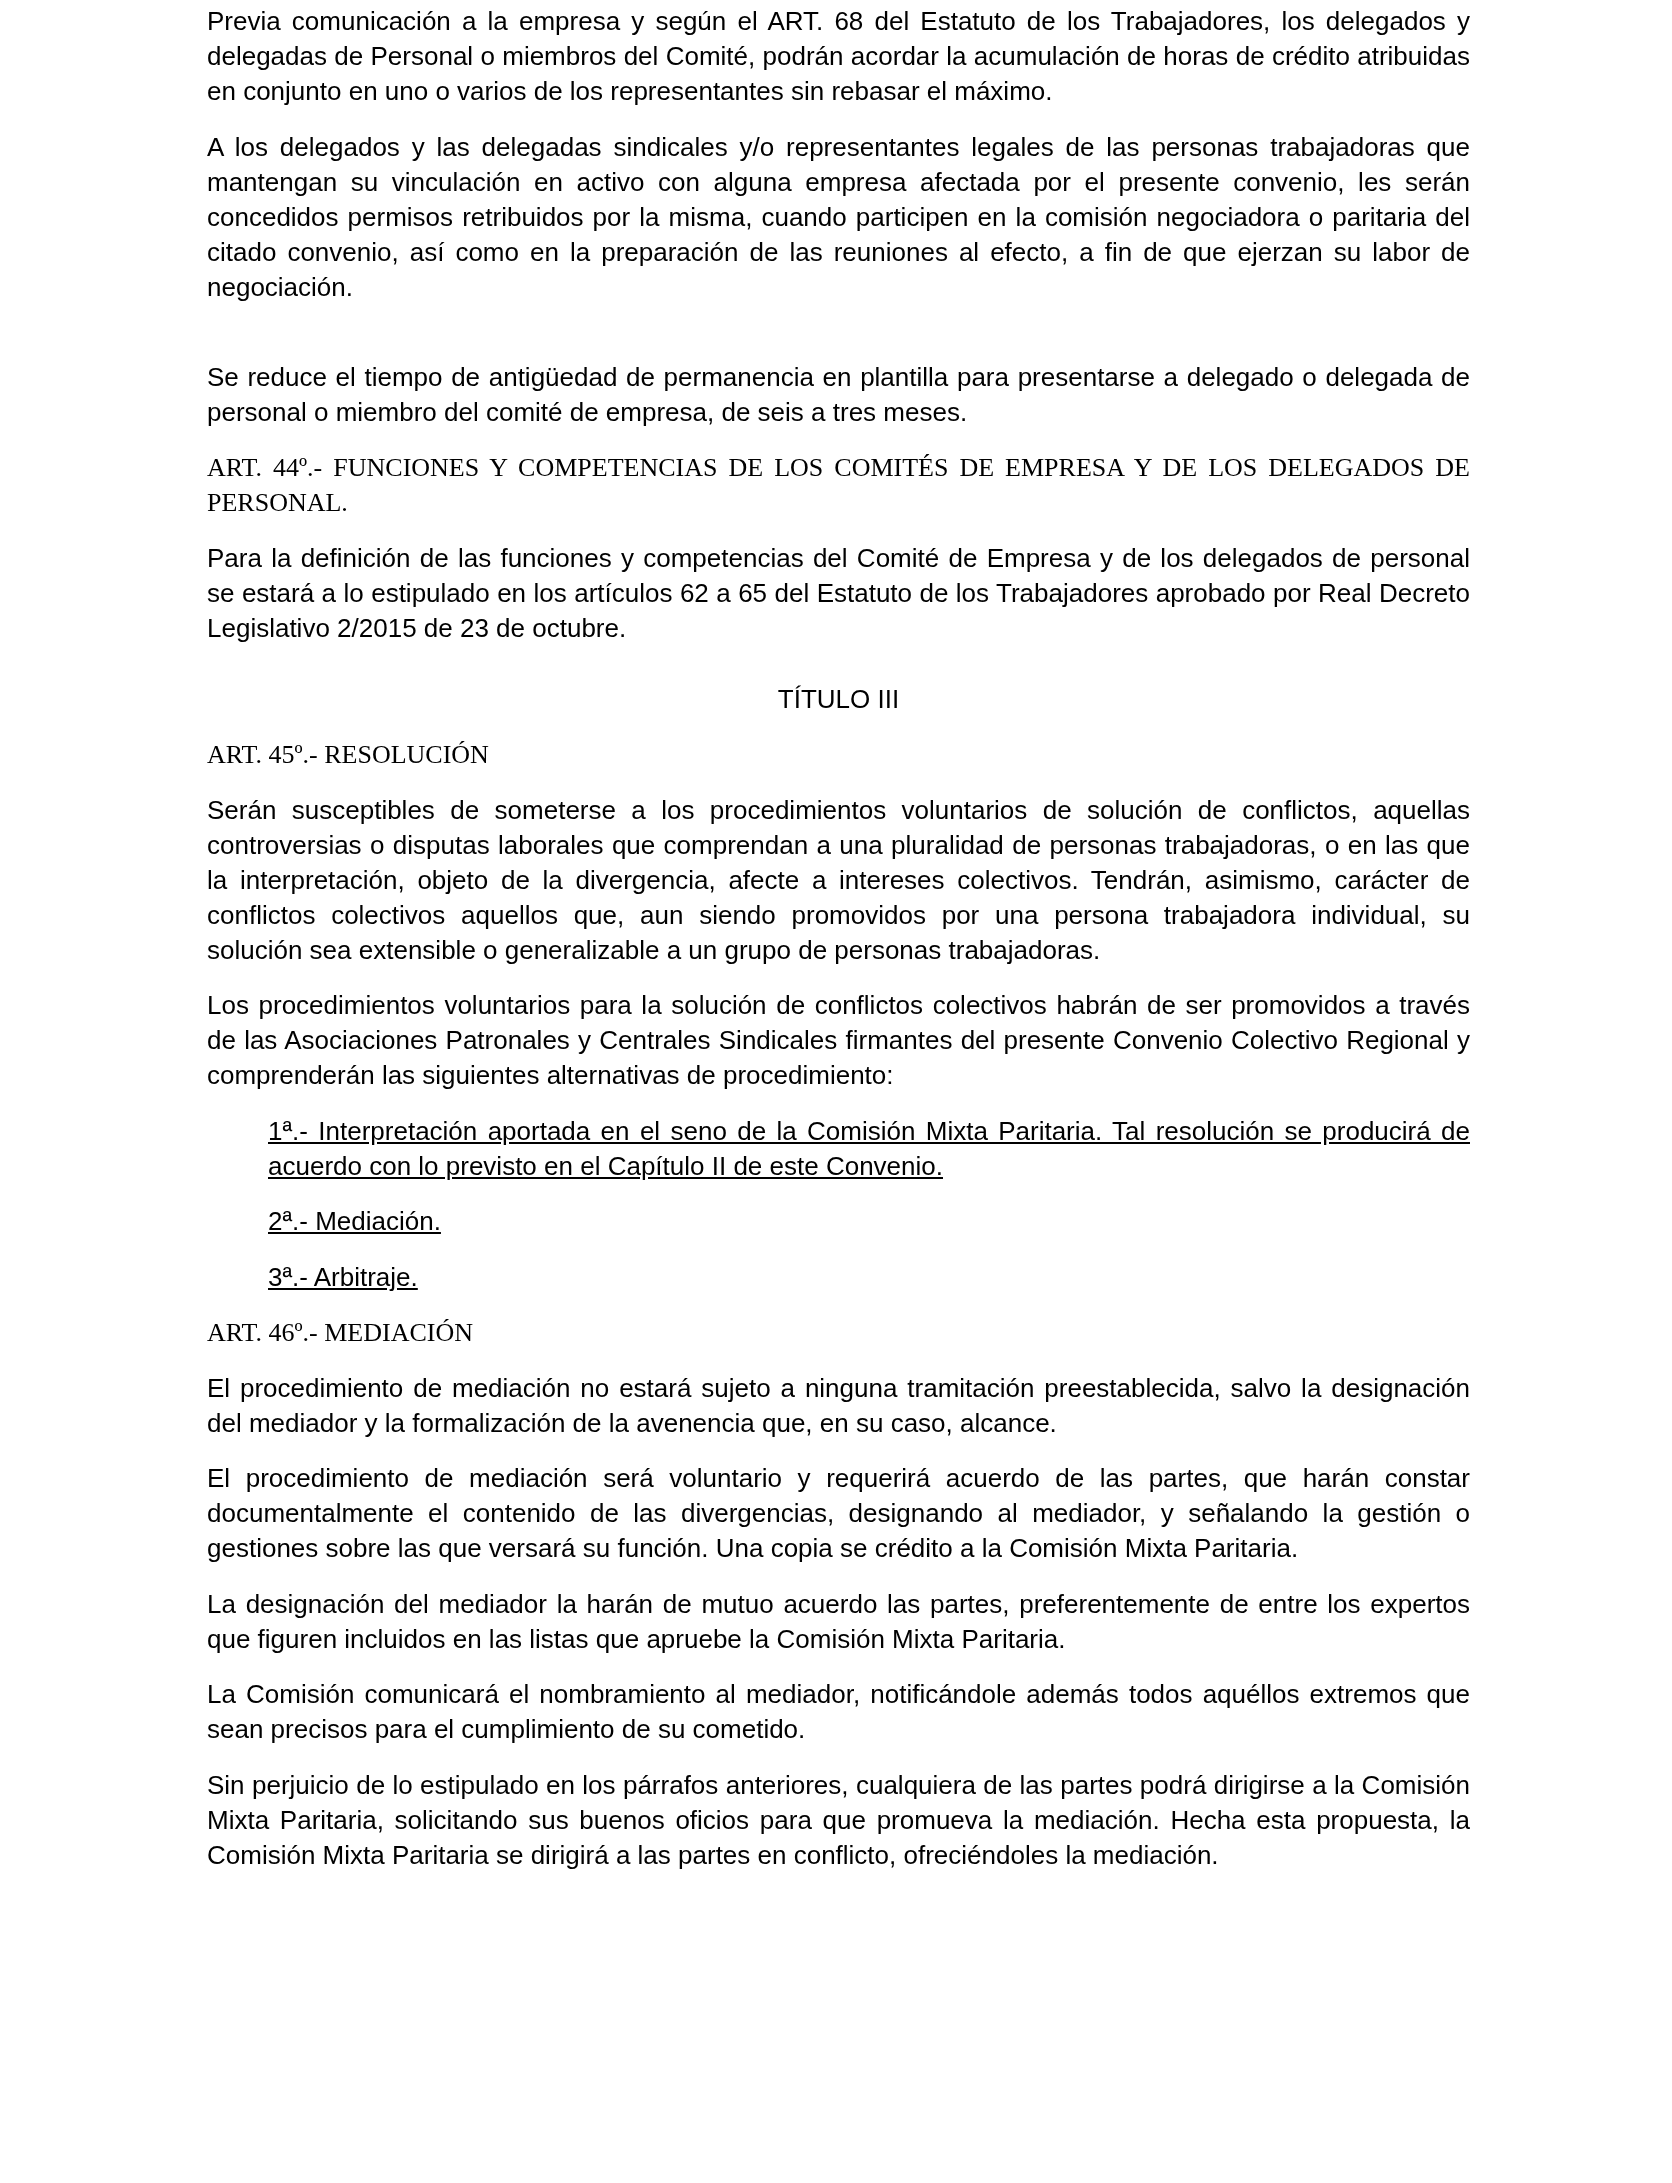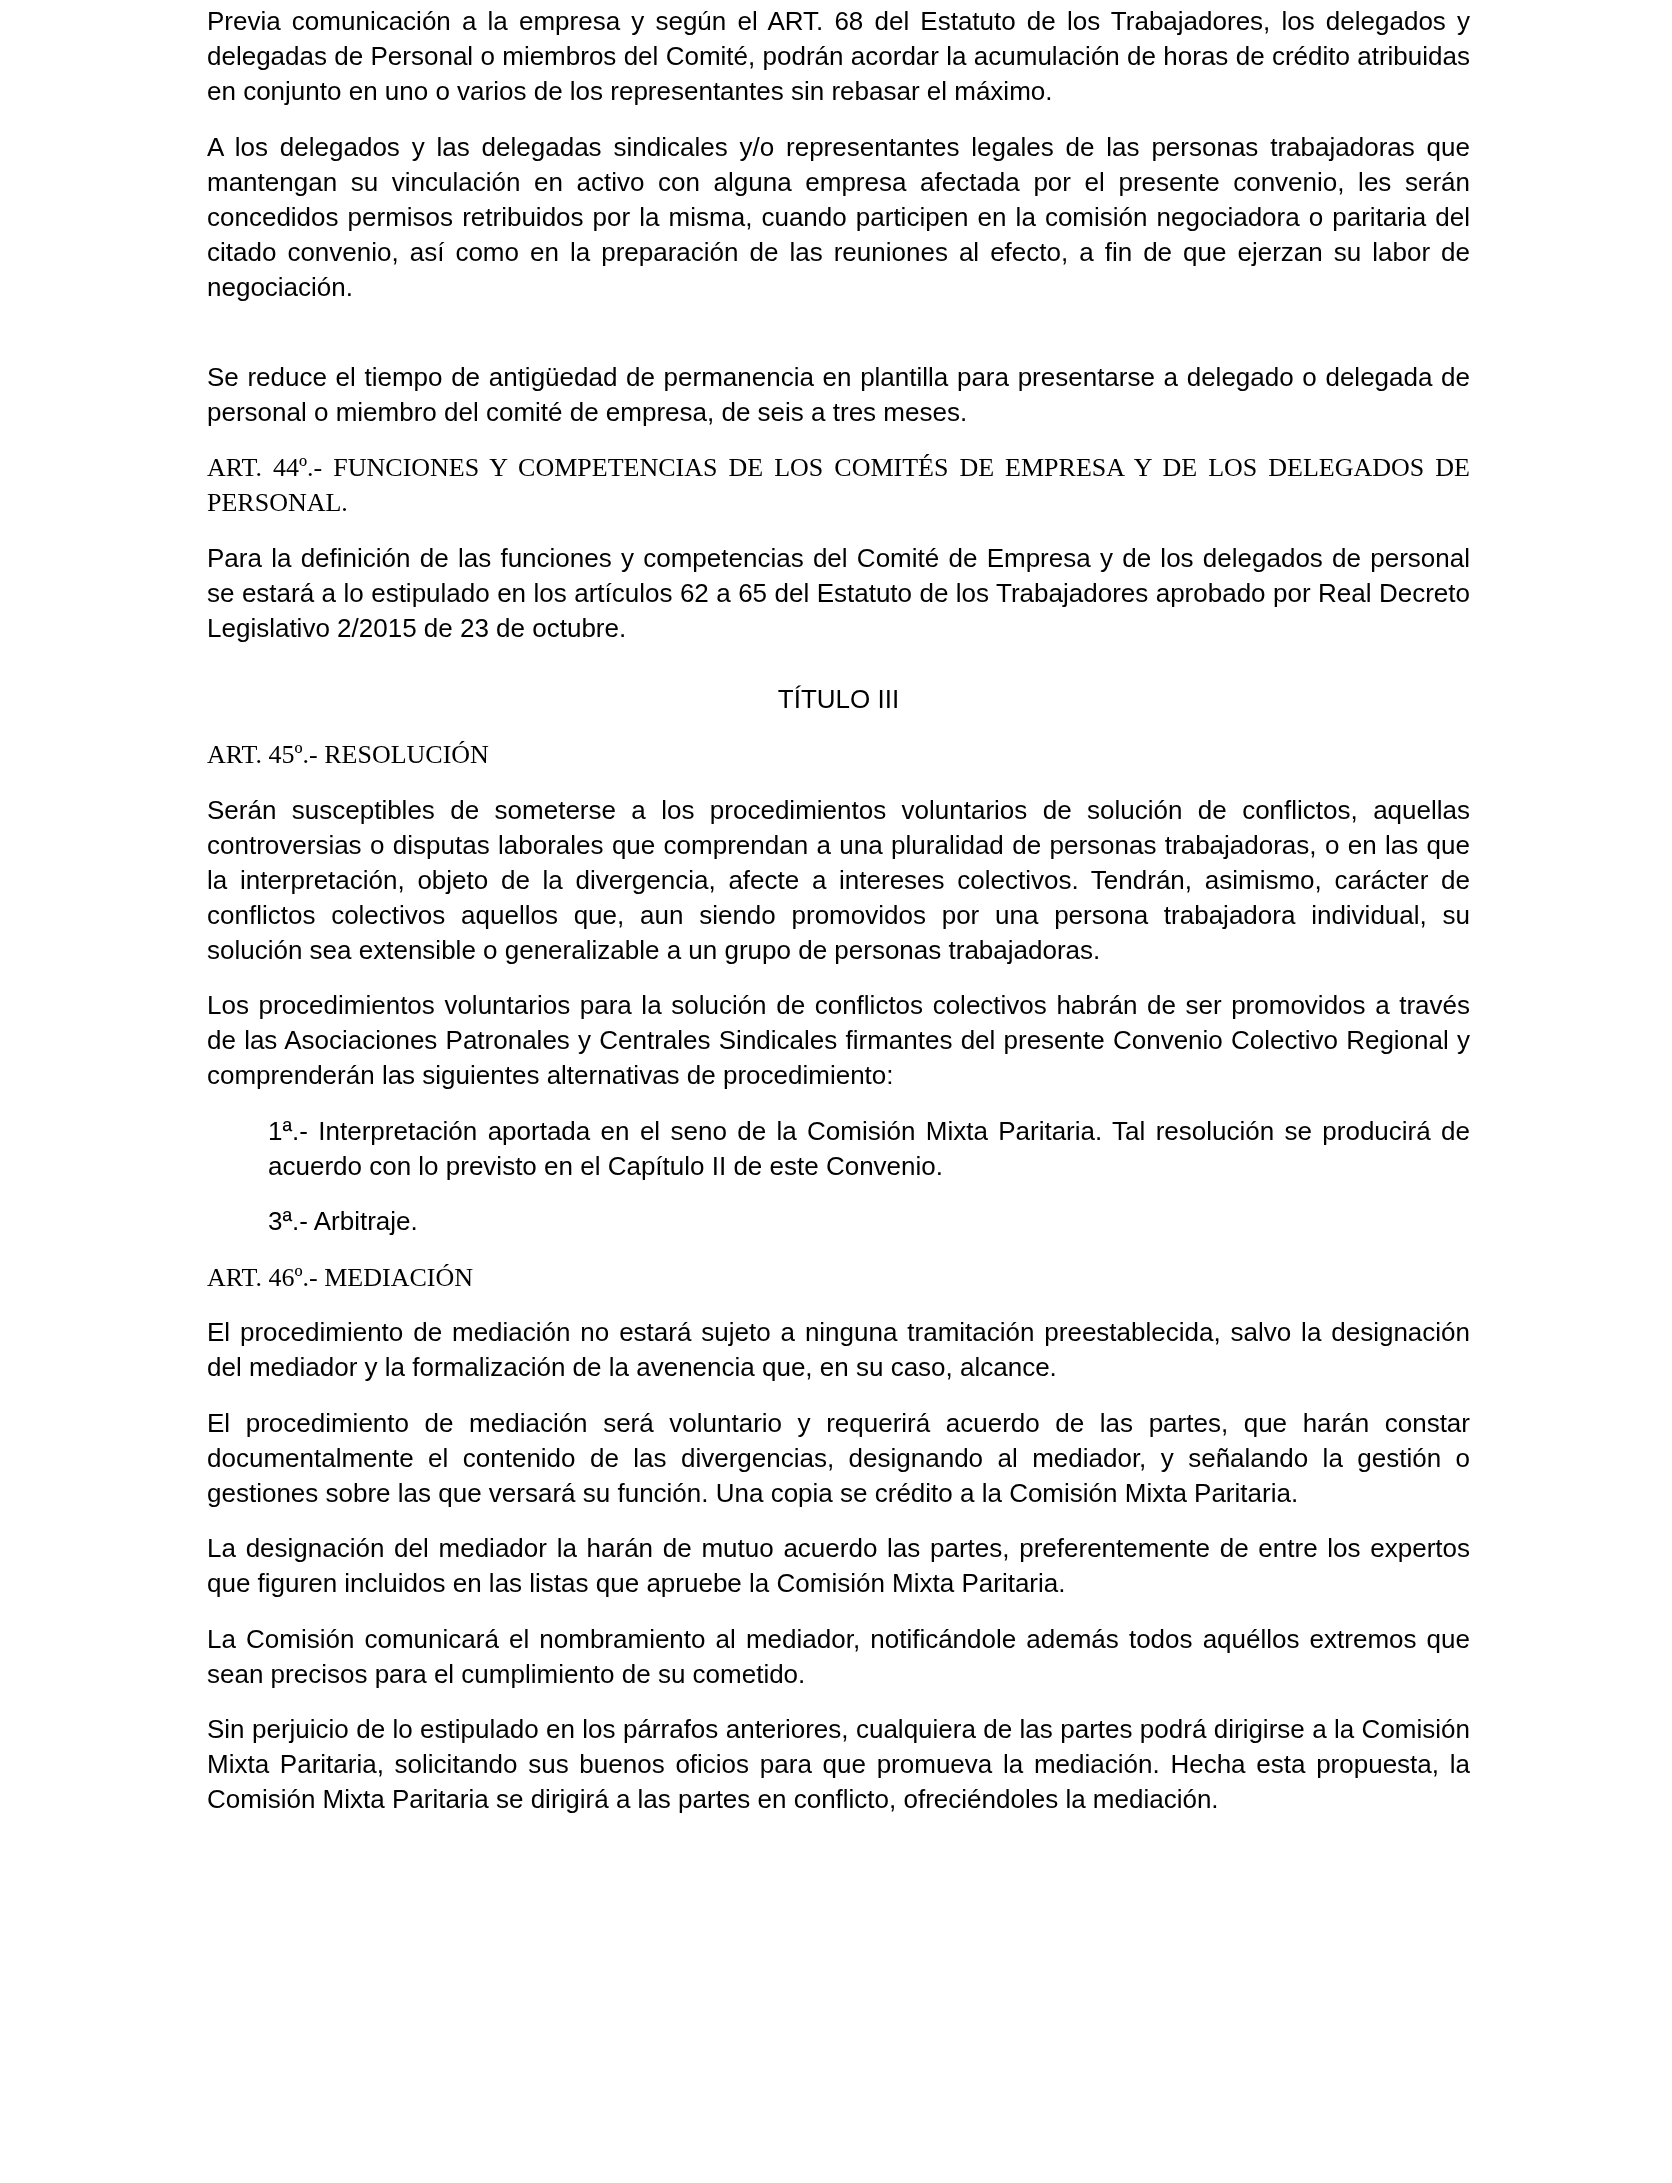--- a/index.html
+++ b/index.html
@@ -41,20 +41,21 @@
     margin: 0 0 20.5px 0;
   }
   .mt-lg {
     margin-top: 36px;
   }
   .mb-md {
     margin-bottom: 23px;
   }
   .list-item {
     margin-left: 61px;
+    text-decoration: underline;
   }
 </style>
 </head>
 <body>
 
 <main class="page">
 
   <p class="para">Previa comunicación a la empresa y según el ART. 68 del Estatuto de los Trabajadores, los delegados y delegadas de Personal o miembros del Comité, podrán acordar la acumulación de horas de crédito atribuidas en conjunto en uno o varios de los representantes sin rebasar el máximo.</p>
 
   <p class="para">A los delegados y las delegadas sindicales y/o representantes legales de las personas trabajadoras que mantengan su vinculación en activo con alguna empresa afectada por el presente convenio, les serán concedidos permisos retribuidos por la misma, cuando participen en la comisión negociadora o paritaria del citado convenio, así como en la preparación de las reuniones al efecto, a fin de que ejerzan su labor de negociación.</p>
@@ -70,20 +71,21 @@
 
   <p class="para art-heading">ART. 45º.- RESOLUCIÓN</p>
 
 
   <p class="para">Serán susceptibles de someterse a los procedimientos voluntarios de solución de conflictos, aquellas controversias o disputas laborales que comprendan a una pluralidad de personas trabajadoras, o en las que la interpretación, objeto de la divergencia, afecte a intereses colectivos. Tendrán, asimismo, carácter de conflictos colectivos aquellos que, aun siendo promovidos por una persona trabajadora individual, su solución sea extensible o generalizable a un grupo de personas trabajadoras.</p>
 
   <p class="para">Los procedimientos voluntarios para la solución de conflictos colectivos habrán de ser promovidos a través de las Asociaciones Patronales y Centrales Sindicales firmantes del presente Convenio Colectivo Regional y comprenderán las siguientes alternativas de procedimiento:</p>
 
   <p class="para list-item">1ª.- Interpretación aportada en el seno de la Comisión Mixta Paritaria. Tal resolución se producirá de acuerdo con lo previsto en el Capítulo II de este Convenio.</p>
 
+  <p class="para list-item">2ª.- Mediación.</p>
 
   <p class="para list-item">3ª.- Arbitraje.</p>
 
   <p class="para art-heading">ART. 46º.- MEDIACIÓN</p>
 
   <p class="para">El procedimiento de mediación no estará sujeto a ninguna tramitación preestablecida, salvo la designación del mediador y la formalización de la avenencia que, en su caso, alcance.</p>
 
   <p class="para">El procedimiento de mediación será voluntario y requerirá acuerdo de las partes, que harán constar documentalmente el contenido de las divergencias, designando al mediador, y señalando la gestión o gestiones sobre las que versará su función. Una copia se crédito a la Comisión Mixta Paritaria.</p>
 
   <p class="para">La designación del mediador la harán de mutuo acuerdo las partes, preferentemente de entre los expertos que figuren incluidos en las listas que apruebe la Comisión Mixta Paritaria.</p>

